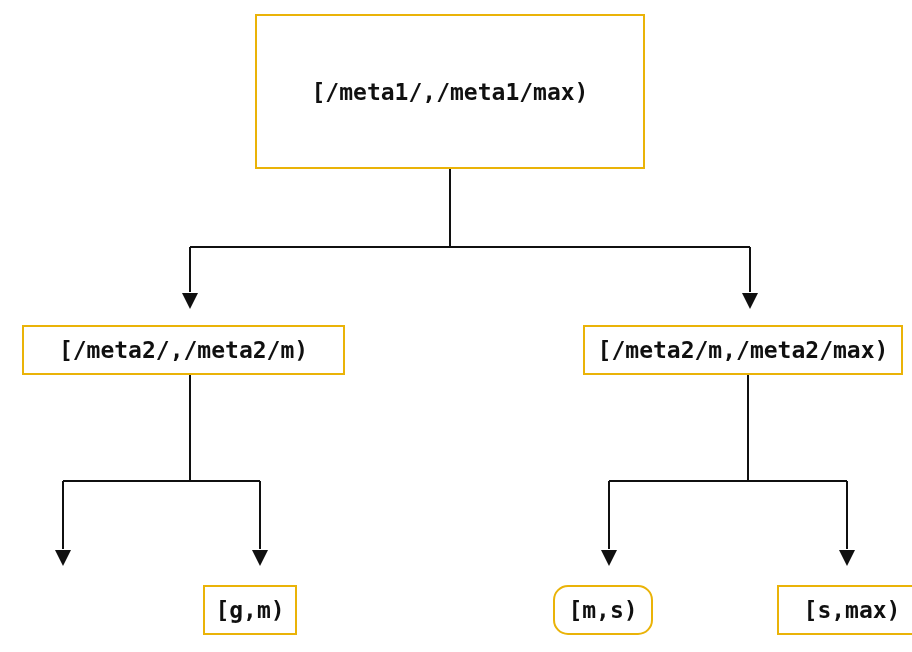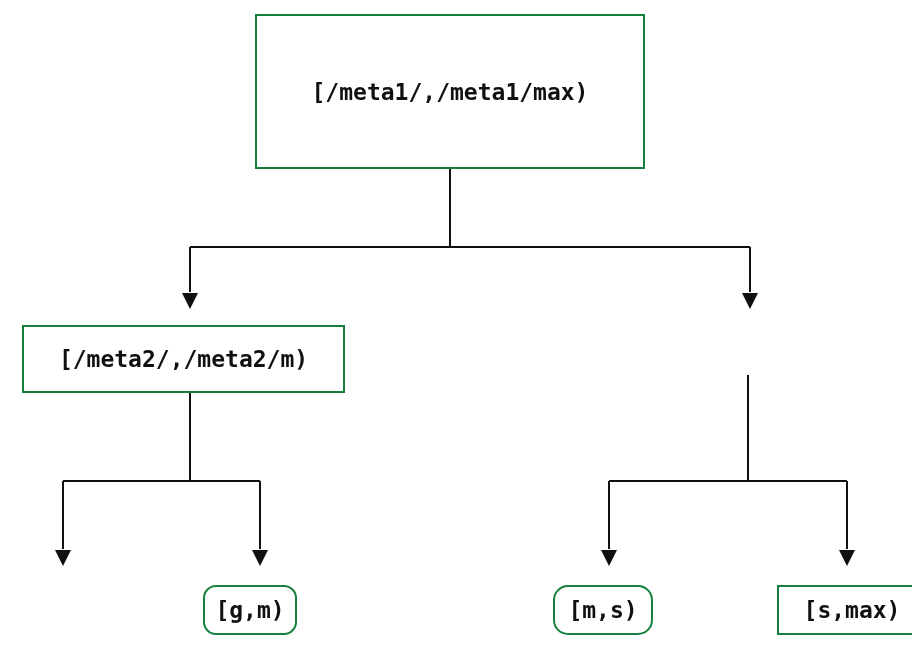--- a/index.html
+++ b/index.html
@@ -18,21 +18,21 @@
   #connectors {
     position: absolute;
     left: 0;
     top: 0;
     width: 912px;
     height: 652px;
   }
   .node {
     position: absolute;
     box-sizing: border-box;
-    border: 2px solid #15803d;
+    border: 2px solid #eab308;
     background: #ffffff;
     color: #101010;
     display: flex;
     align-items: center;
     justify-content: center;
     font-size: 23px;
     font-weight: bold;
     letter-spacing: 0;
     white-space: pre;
   }
@@ -40,24 +40,24 @@
     stroke: #101010;
     stroke-width: 2;
     fill: none;
   }
   .arrowhead {
     fill: #101010;
     stroke: none;
   }
   
   #node-root   { left: 255px; top: 14px;  width: 390px; height: 155px; }
-  #node-left   { left: 22px;  top: 325px; width: 323px; height: 68px; }
+  #node-left   { left: 22px;  top: 325px; width: 323px; height: 50px; }
   #node-right  { left: 583px; top: 325px; width: 320px; height: 50px; }
   #node-ag     { left: 8px;   top: 585px; width: 99px;  height: 50px; }
-  #node-gm     { left: 203px; top: 585px; width: 94px;  height: 50px; border-radius: 13px; }
+  #node-gm     { left: 203px; top: 585px; width: 94px;  height: 50px; }
   #node-ms     { left: 553px; top: 585px; width: 100px; height: 50px; border-radius: 15px; }
   #node-smax   { left: 777px; top: 585px; width: 150px; height: 50px; }
 </style>
 </head>
 <body>
 
 <div id="canvas">
 
   <svg id="connectors" viewBox="0 0 912 652" xmlns="http://www.w3.org/2000/svg">
 
@@ -77,20 +77,21 @@
       <path class="edge" d="M748,375 L748,481 M609,481 L847,481 M609,481 L609,549 M847,481 L847,549"></path>
       <polygon class="arrowhead" points="601,550 617,550 609,566"></polygon>
       <polygon class="arrowhead" points="839,550 855,550 847,566"></polygon>
     </g>
   </svg>
 
   <div class="node" id="node-root">[/meta1/,/meta1/max)</div>
 
   <div class="node" id="node-left">[/meta2/,/meta2/m)</div>
 
+  <div class="node" id="node-right">[/meta2/m,/meta2/max)</div>
 
 
   <div class="node" id="node-gm">[g,m)</div>
 
   <div class="node" id="node-ms">[m,s)</div>
 
   <div class="node" id="node-smax">[s,max)</div>
 
 </div>
 

